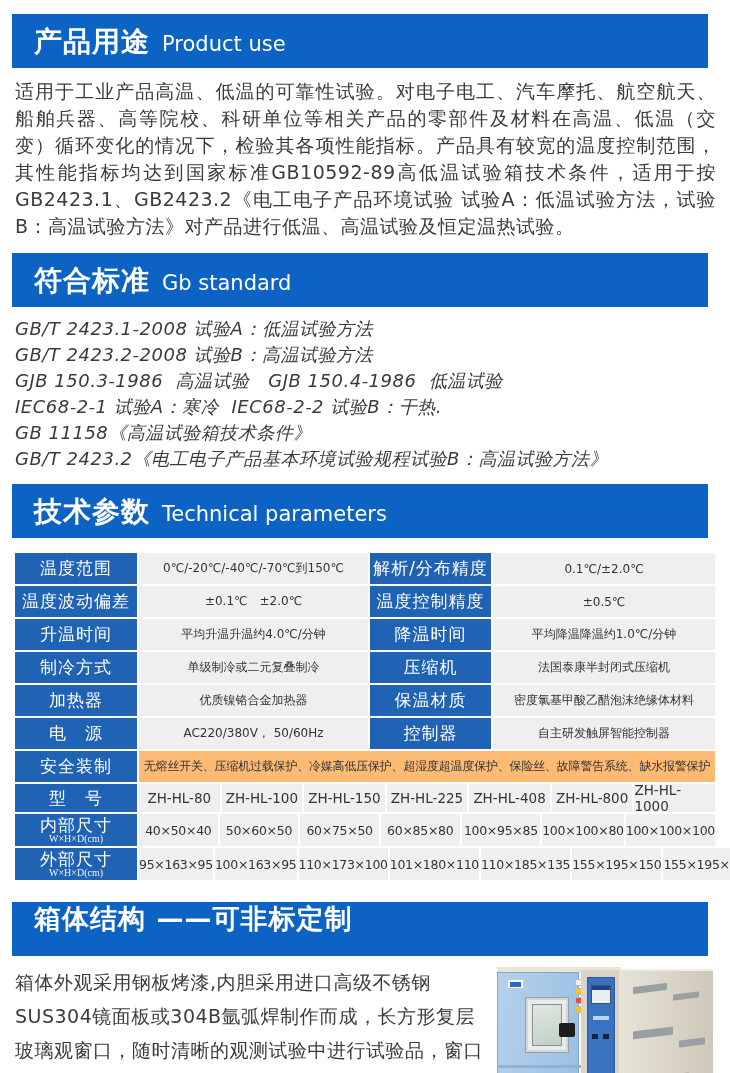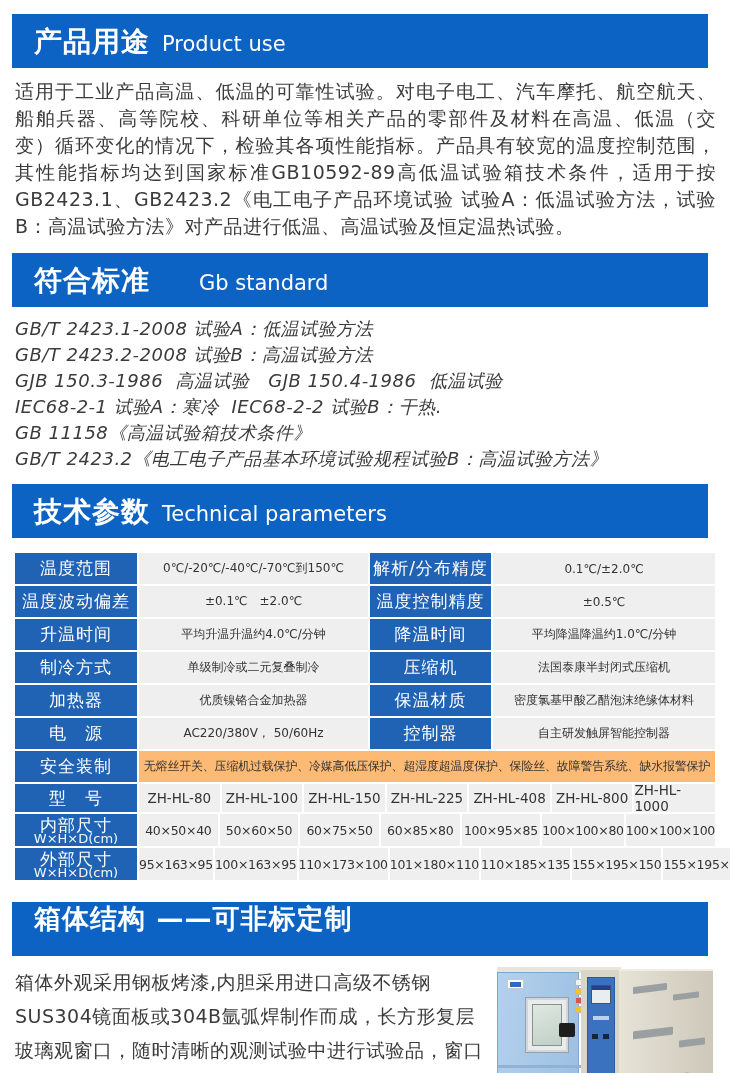--- a/index.html
+++ b/index.html
@@ -10,21 +10,21 @@
   
   .sec-header { margin-left:12px; width:696px; height:54px; background:#0d63c4;
                 display:flex; align-items:baseline; padding:11px 0 0 22px; color:#fff; }
   .sec-header .zh { font-size:28px; font-weight:bold; letter-spacing:1px; line-height:34px; }
   .sec-header .en { font-size:21px; margin-left:12px; font-weight:normal; }
   .sec-header.single { padding-top:0; }
   .sec-header.single .zh { font-size:27px; }
 
   .body-text { margin:10px 14px 0 15px; font-size:19px; line-height:27px; color:#3b3b3b;
                text-align:justify; letter-spacing:0.5px; }
-  .mt13 { margin-top:13px;gap:37px; } .mt12 { margin-top:12px; } .mt22 { margin-top:22px; }
+  .mt13 { margin-top:13px; } .mt12 { margin-top:12px; } .mt22 { margin-top:22px; }
 
   .std-list { margin:9px 14px 0 15px;font-style:italic; }
   .std-line { font-size:18px; line-height:26px; color:#3b3b3b; white-space:pre-wrap; letter-spacing:0.5px; }
 
   
   .spec-table { margin:15px 15px 0 15px; width:700px; }
   .grid4 { display:grid; grid-template-columns:122px 229px 121px 222px; gap:2px; grid-auto-rows:31px; }
   .grid-safety { margin-top:2px; display:grid; grid-template-columns:122px 576px; gap:2px; grid-auto-rows:31px; }
   .grid8 { margin-top:2px; display:grid; grid-template-columns:122px repeat(7,1fr); gap:2px; }
   .grid8.models { grid-auto-rows:28px; }
@@ -32,21 +32,21 @@
   .cl { background:#2062b4; color:#fff; display:flex; align-items:center; justify-content:center;
         font-size:17px; letter-spacing:1px; white-space:pre-wrap; }
   .cv { background:#efefef; color:#333; display:flex; align-items:center; justify-content:center;
         font-size:12px; white-space:pre-wrap; }
   .csafe { background:#fdba74; color:#333; display:flex; align-items:center; justify-content:center;
            font-size:12px; white-space:nowrap; letter-spacing:-0.2px; }
   .cm { background:#efefef; color:#333; display:flex; align-items:center; justify-content:center; font-size:13.5px; }
   .cs { background:#efefef; color:#333; display:flex; align-items:center; justify-content:center;
         font-size:12.5px; letter-spacing:-0.3px; }
   .cl.stack { flex-direction:column; line-height:18px; }
-  .cl .sub { font-size:13px; letter-spacing:0; line-height:10px; opacity:0.95; }
+  .cl .sub { font-size:10px; letter-spacing:0; line-height:10px; opacity:0.95;font-family:Liberation Serif, serif; }
 
   
   .bottom { margin:9px 0 0 15px; display:flex; gap:12px; }
   .bottom-text { width:468px; font-size:19px; line-height:34px; color:#3b3b3b; letter-spacing:0.5px; }
 
   
   .photo { position:relative; width:222px; height:118px; margin-top:2px; background:#fff; overflow:hidden; }
   .m-top { position:absolute; left:2px; top:0; width:124px; height:6px; background:#e9e5da; }
   .m-door { position:absolute; left:2px; top:5px; width:82px; height:113px;
             background:linear-gradient(100deg,#b4d1ec,#9cc0e2); border:1px solid #7fa6cc; }

